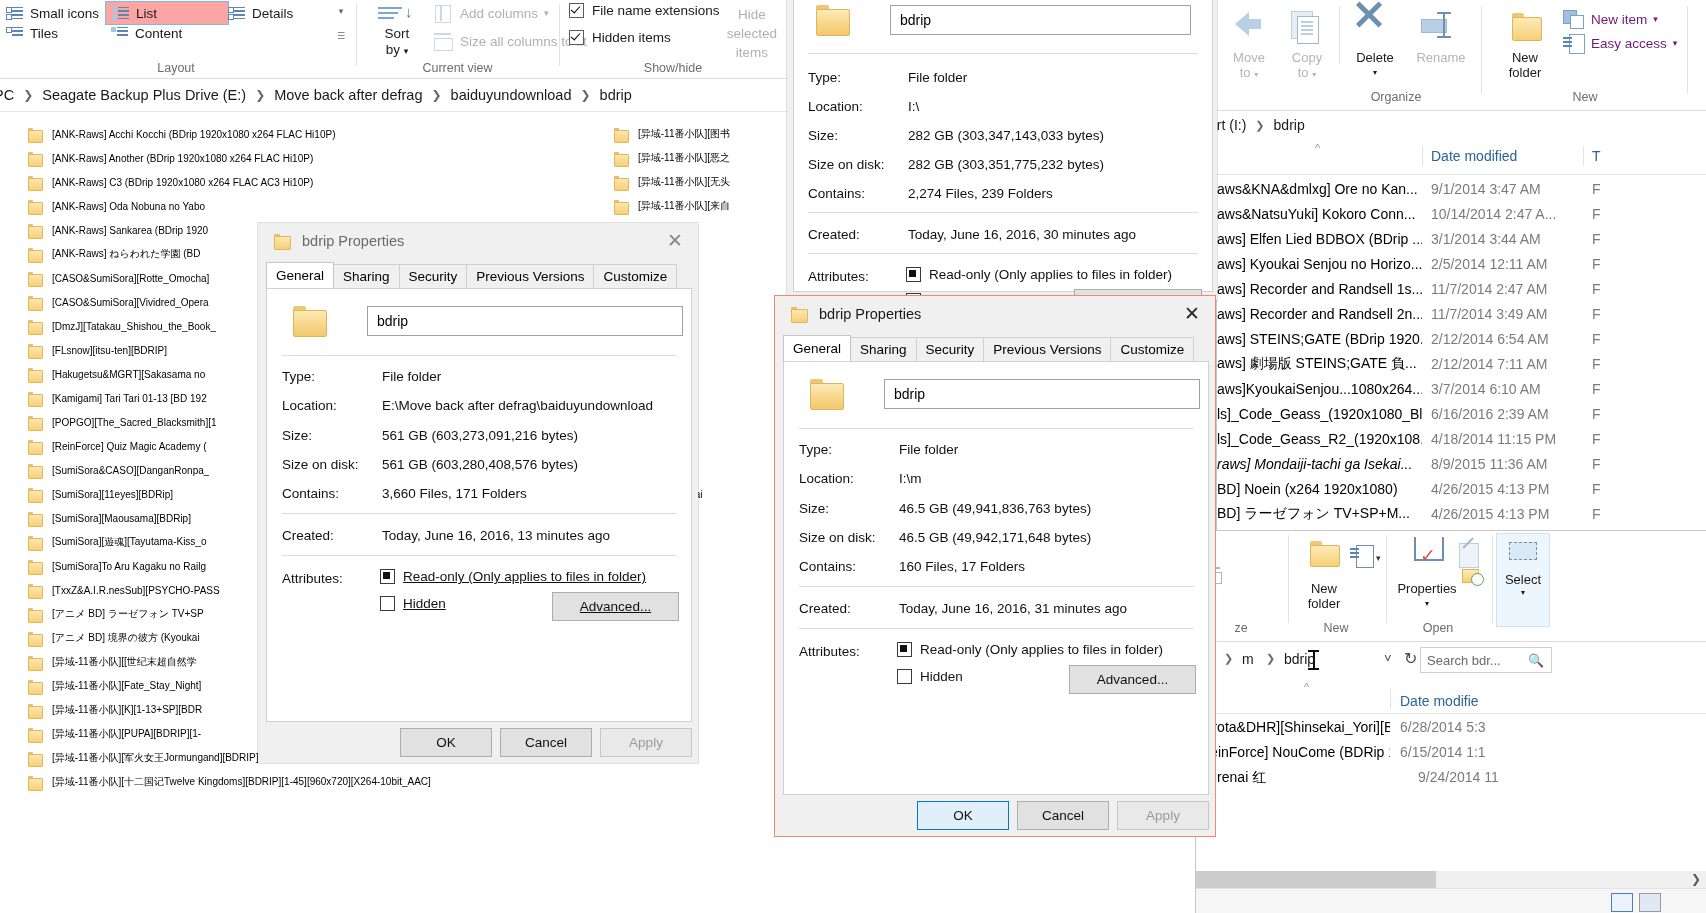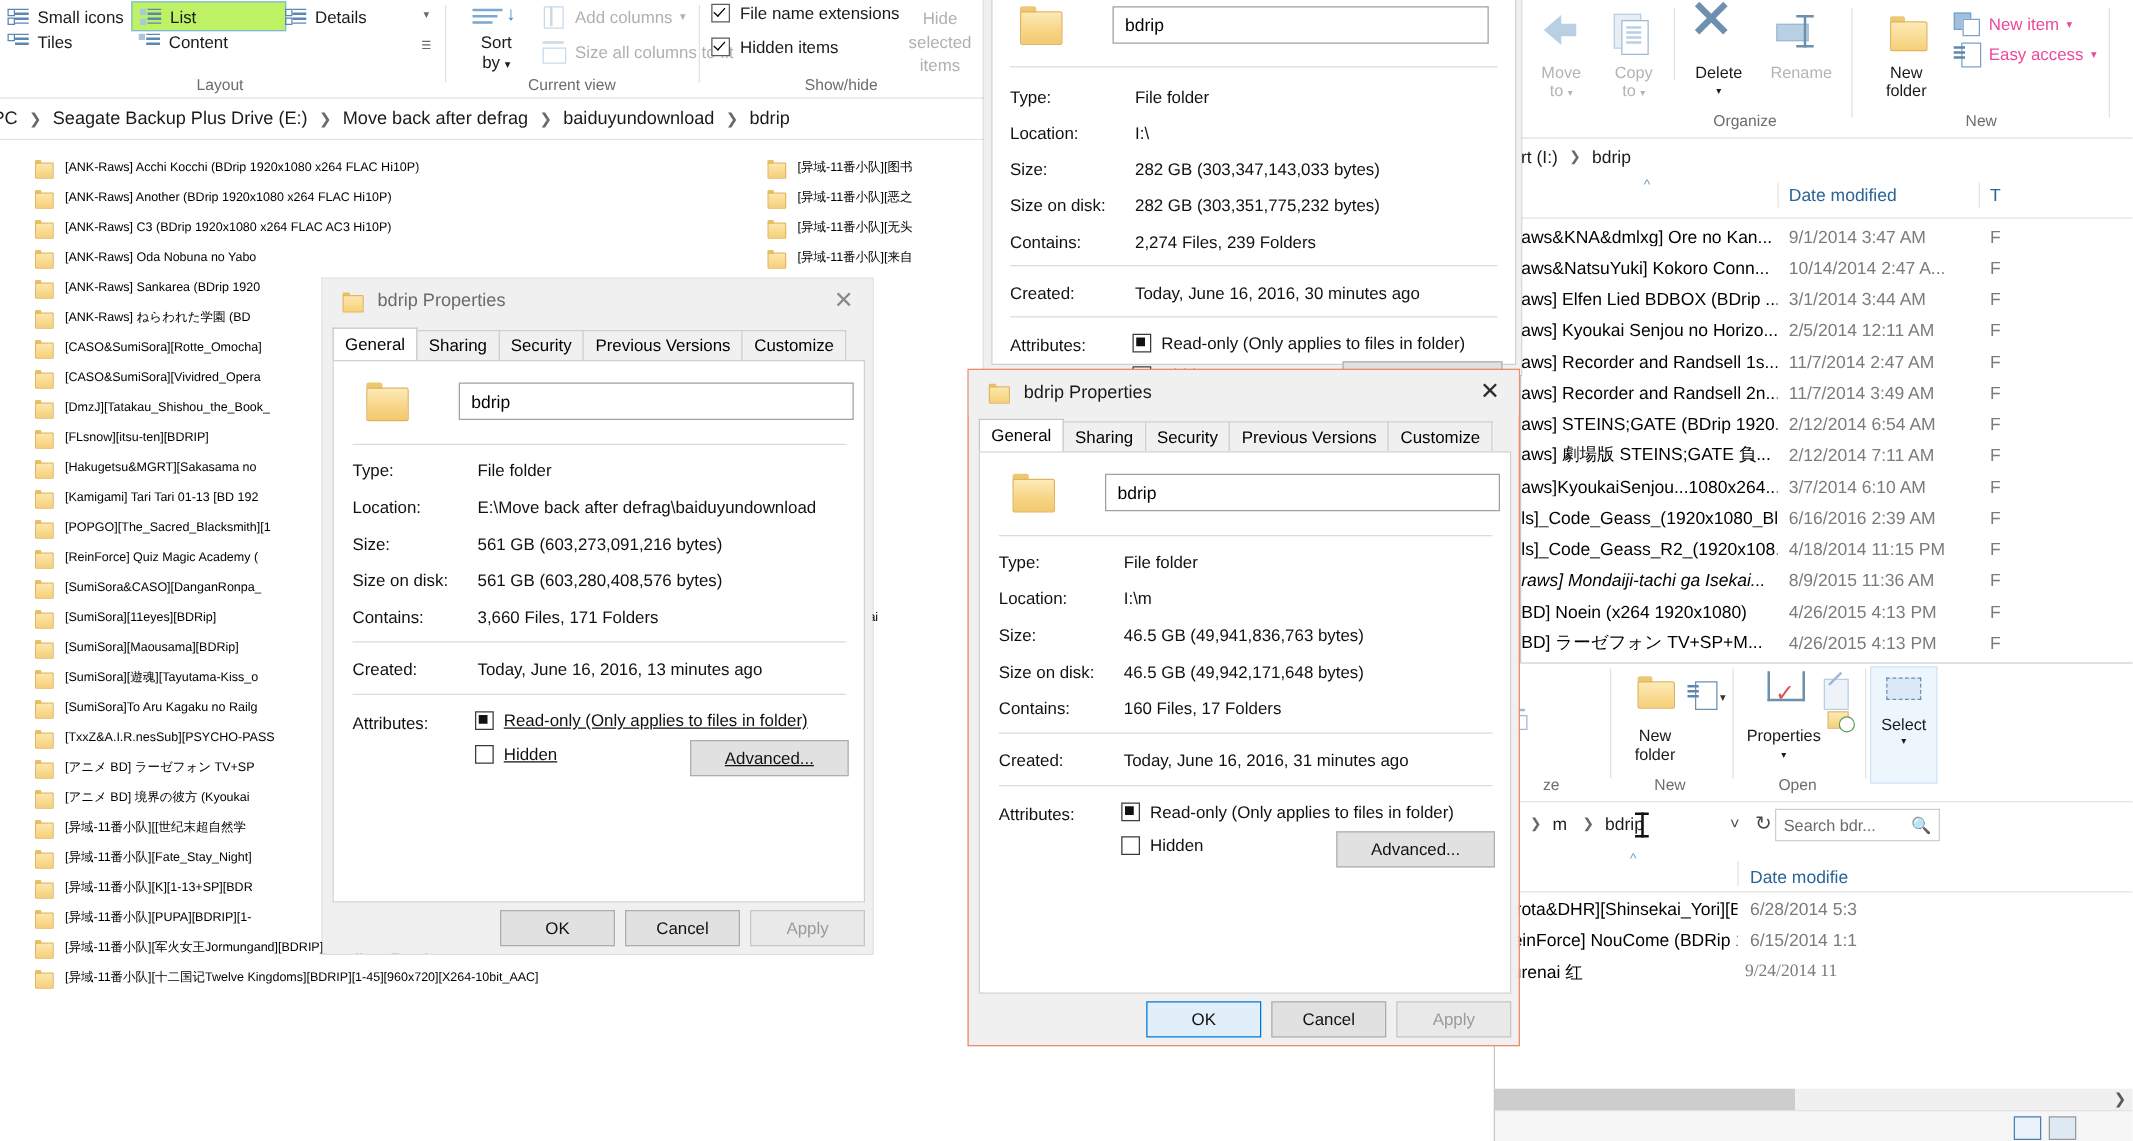--- a/index.html
+++ b/index.html
@@ -14,21 +14,21 @@
 
   
   #explorer1{left:0;top:0;width:1216px;height:913px;background:#fff;}
 
   
   .ribbon1{position:absolute;left:0;top:0;width:1216px;height:78px;background:#fff;border-bottom:1px solid #dcdcdc;}
   .rb-group{position:absolute;top:0;height:78px;}
   .rb-sep{position:absolute;top:4px;width:1px;height:62px;background:#e2e2e2;}
   .rb-cap{position:absolute;bottom:3px;width:100%;text-align:center;font-size:12.5px;color:#6d6d6d;}
   .lay-item{position:absolute;display:flex;align-items:center;height:22px;padding:0 6px;font-size:13.5px;color:#1a1a1a;white-space:nowrap;}
-  .lay-item.sel{background:#bef264;border:1px solid #7fb8e5;}
+  .lay-item.sel{background:#fca5a5;border:1px solid #7fb8e5;}
   .lay-ico{width:17px;height:15px;margin-right:7px;flex:0 0 auto;position:relative;}
   .li-bars{position:absolute;left:6px;top:1px;width:11px;height:13px;}
   .li-bars i{display:block;height:1.6px;background:#5b87b5;margin-bottom:2.2px;}
   .li-sq{position:absolute;left:0;top:1px;width:4px;height:4px;border:1px solid #5b87b5;}
   .li-sq.b{top:8px;}
   .li-sq2{position:absolute;left:0;top:1px;width:5px;height:5px;background:#a9c6e3;}
   .li-sq2.b{top:9px;}
   .dd-arrows{position:absolute;right:6px;top:4px;width:16px;font-size:9px;color:#6a6a6a;text-align:center;line-height:11px;}
   .dd-arrows div{height:11px;}
   .sortby{position:absolute;left:0;top:0;width:62px;height:62px;}
@@ -54,21 +54,21 @@
   .fname{overflow:hidden;}
 
   
   #explorer2{left:1216px;top:0;width:490px;height:913px;background:#fff;border-left:1px solid #c8c8c8;}
   .rb2{position:absolute;left:0;top:0;width:490px;height:110px;background:#fff;border-bottom:1px solid #dcdcdc;}
   .rb2grp{position:absolute;top:0;height:110px;}
   .rb2cap{position:absolute;bottom:6px;width:100%;text-align:center;font-size:12.5px;color:#6d6d6d;}
   .bigbtn{position:absolute;top:6px;width:56px;text-align:center;font-size:13px;color:#1a1a1a;line-height:15px;}
   .bigbtn.dim{color:#b4b4b4;}
   .bigico{height:42px;position:relative;margin-bottom:2px;}
-  .smbtn{position:absolute;display:flex;align-items:center;font-size:13.5px;color:#ec4899;white-space:nowrap;}
+  .smbtn{position:absolute;display:flex;align-items:center;font-size:13.5px;color:#701a75;white-space:nowrap;}
   .crumb2{position:absolute;left:0;top:111px;width:490px;height:28px;display:flex;align-items:center;background:#fff;}
   .hdr2{position:absolute;left:0;top:140px;width:490px;height:34px;border-bottom:1px solid #e3e3e3;background:#fff;}
   .hdrcell{position:absolute;top:8px;font-size:14px;color:#2a6496;}
   .hdrdiv{position:absolute;top:6px;width:1px;height:20px;background:#e3e3e3;}
   .sortcaret{position:absolute;top:2px;font-size:11px;color:#6a9fd0;}
   .rows2{position:absolute;left:0;top:176px;width:490px;}
   .r2{display:flex;align-items:center;height:25px;font-size:14px;white-space:nowrap;}
   .r2 .nm{color:#000;overflow:hidden;}
   .r2 .dt{color:#7b7b7b;position:absolute;}
   .r2 .tp{color:#7b7b7b;position:absolute;}
@@ -686,21 +686,21 @@
       <div style="position: relative; height: 25px; font-size: 14px; white-space: nowrap; line-height: 25px;">
         <span style="position: absolute; left: 4px; width: 190px; overflow: hidden; color: rgb(0, 0, 0);">Airota&amp;DHR][Shinsekai_Yori][BDrip_1...</span>
         <span style="position: absolute; left: 204px; color: rgb(123, 123, 123);">6/28/2014 5:3</span>
       </div>
       <div style="position: relative; height: 25px; font-size: 14px; white-space: nowrap; line-height: 25px;">
         <span style="position: absolute; left: 4px; width: 190px; overflow: hidden; color: rgb(0, 0, 0);">ReinForce] NouCome (BDRip 1920x1...</span>
         <span style="position: absolute; left: 204px; color: rgb(123, 123, 123);">6/15/2014 1:1</span>
       </div>
       <div style="position: relative; height: 25px; font-size: 14px; white-space: nowrap; line-height: 25px;">
         <span style="position: absolute; left: 4px; width: 190px; overflow: hidden; color: rgb(0, 0, 0);">Kurenai 红</span>
-        <span style="position: absolute; left: 200px; color: rgb(123, 123, 123); font-family: Liberation Serif, serif;">9/24/2014 11</span>
+        <span style="position: absolute; left: 222px; color: rgb(123, 123, 123);">9/24/2014 11</span>
       </div>
     </div>
 
   <div style="position:absolute;left:0;top:142px;width:511px;height:198px;"></div>
   <div style="position:absolute;left:0;top:340px;width:511px;height:17px;background:#f0f0f0;">
     <div style="position:absolute;left:0;top:0;width:240px;height:17px;background:#cdcdcd;"></div>
     <div style="position:absolute;right:6px;top:1px;font-size:12px;color:#5a5a5a;">❯</div>
   </div>
   <div style="position:absolute;left:0;top:357px;width:511px;height:26px;background:#f6f6f6;border-top:1px solid #e3e3e3;">
     <span style="position:absolute;right:74px;top:4px;width:20px;height:17px;border:1px solid #4a7fb5;background:#eaf3fb;"></span>

